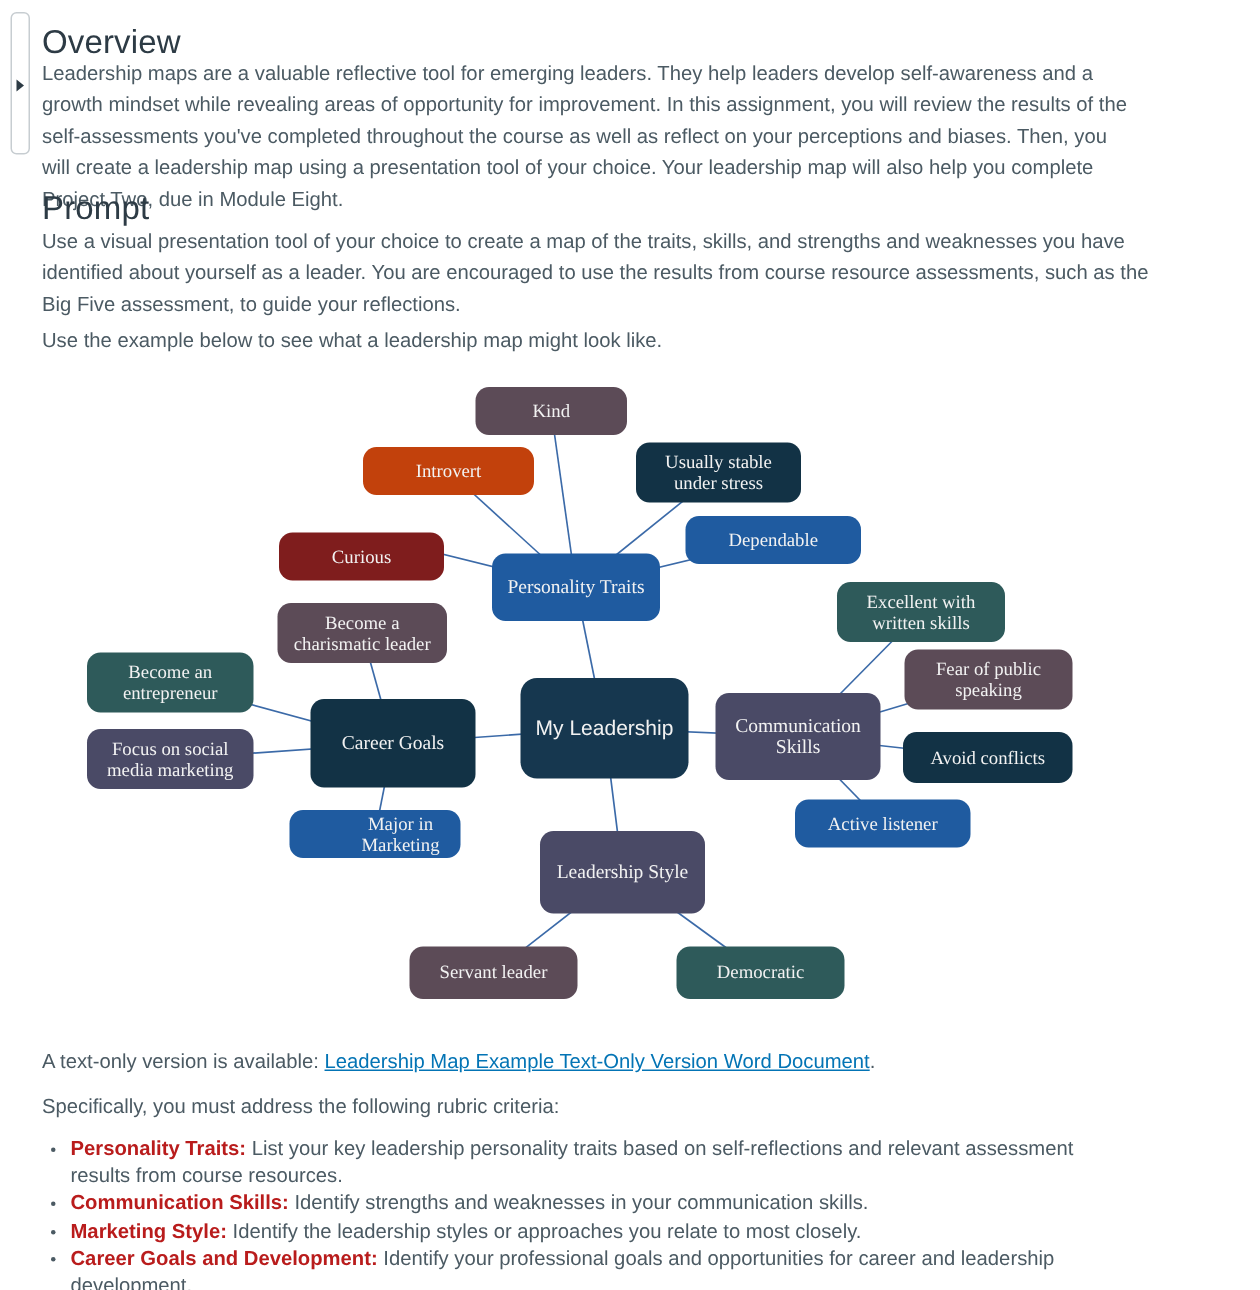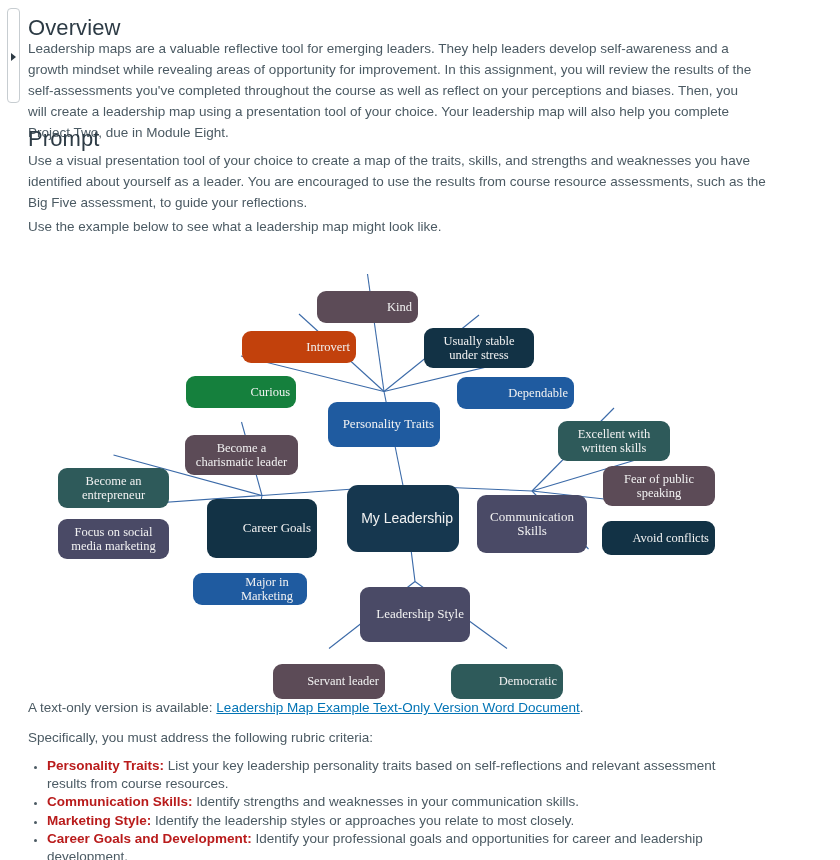--- a/index.html
+++ b/index.html
@@ -78,29 +78,28 @@
     width: 724px; height: 445px;
   }
   #mindmap svg.links {
     position: absolute; left: 0; top: 0;
     width: 724px; height: 445px;
   }
   .node {
     position: absolute;
     display: flex;
     align-items: center;
-    justify-content: flex-end;
+    justify-content: center;
     text-align: center;
     border-radius: 9px;
     color: #f2f2f2;
     font-family: "Liberation Serif", serif;
     font-size: 12.5px;
     line-height: 14.5px;
     padding: 2px 6px;
-    margin-top: 33px;
   }
   .node.hub { font-size: 13px; }
   .node.center {
     font-family: "Liberation Sans", sans-serif;
     font-size: 14px;
     border-radius: 11px;
   }
 </style>
 </head>
 <body>
@@ -175,21 +174,21 @@
       </div>
       <div class="node" style="left: 289px; top: 15px; width: 101px; height: 32px; background: rgb(92, 75, 87);">
         <span>Kind</span>
       </div>
       <div class="node" style="left: 214px; top: 55px; width: 114px; height: 32px; background: #c2410c;">
         <span>Introvert</span>
       </div>
       <div class="node" style="left: 396px; top: 52px; width: 110px; height: 40px; background: rgb(18, 50, 69);">
         <span>Usually stable under stress</span>
       </div>
-      <div class="node" style="left: 158px; top: 100px; width: 110px; height: 32px; background: #15803d;">
+      <div class="node" style="left: 158px; top: 112px; width: 110px; height: 32px; background: #7f1d1d;">
         <span>Curious</span>
       </div>
       <div class="node" style="left: 429px; top: 101px; width: 117px; height: 32px; background: rgb(31, 91, 160);">
         <span>Dependable</span>
       </div>
       <div class="node" style="left: 530px; top: 145px; width: 112px; height: 40px; background: rgb(46, 90, 90);">
         <span>Excellent with written skills</span>
       </div>
       <div class="node" style="left: 157px; top: 159px; width: 113px; height: 40px; background: rgb(92, 75, 87);">
         <span>Become a charismatic leader</span>
@@ -199,20 +198,23 @@
       </div>
       <div class="node" style="left: 30px; top: 192px; width: 111px; height: 40px; background: rgb(46, 90, 90);">
         <span>Become an entrepreneur</span>
       </div>
       <div class="node" style="left: 574px; top: 245px; width: 113px; height: 34px; background: rgb(18, 50, 69);">
         <span>Avoid conflicts</span>
       </div>
       <div class="node" style="left: 30px; top: 243px; width: 111px; height: 40px; background: rgb(74, 74, 102);">
         <span>Focus on social media marketing</span>
       </div>
+      <div class="node" style="left: 502px; top: 290px; width: 117px; height: 32px; background: rgb(31, 91, 160);">
+        <span>Active listener</span>
+      </div>
       <div class="node" style="left: 165px; top: 297px; width: 114px; height: 32px; background: rgb(31, 91, 160); padding-left: 40px;">
         <span>Major in Marketing</span>
       </div>
       <div class="node" style="left: 245px; top: 388px; width: 112px; height: 35px; background: rgb(92, 75, 87);">
         <span>Servant leader</span>
       </div>
       <div class="node" style="left: 423px; top: 388px; width: 112px; height: 35px; background: rgb(46, 90, 90); font-family: Liberation Serif, serif;">
         <span>Democratic</span>
       </div>
     </div>

